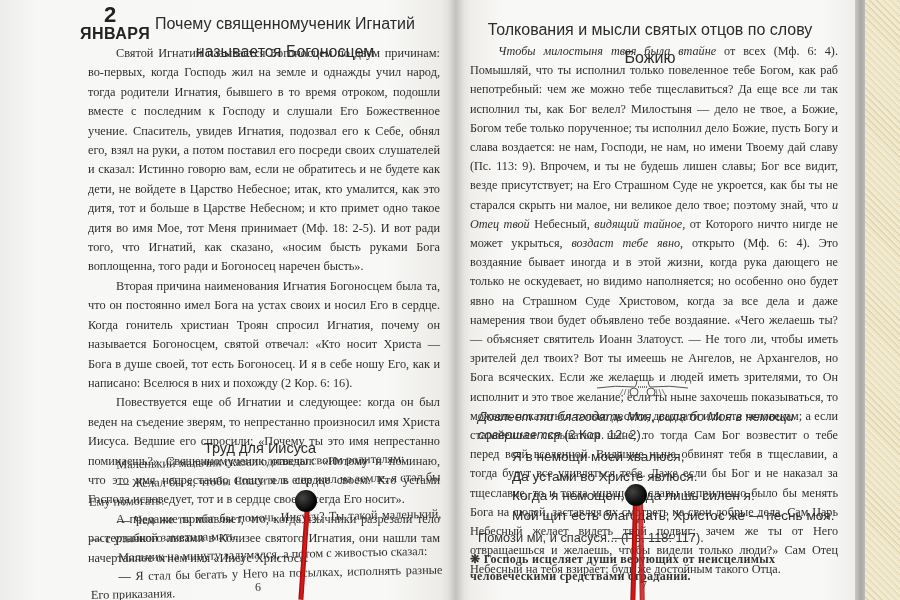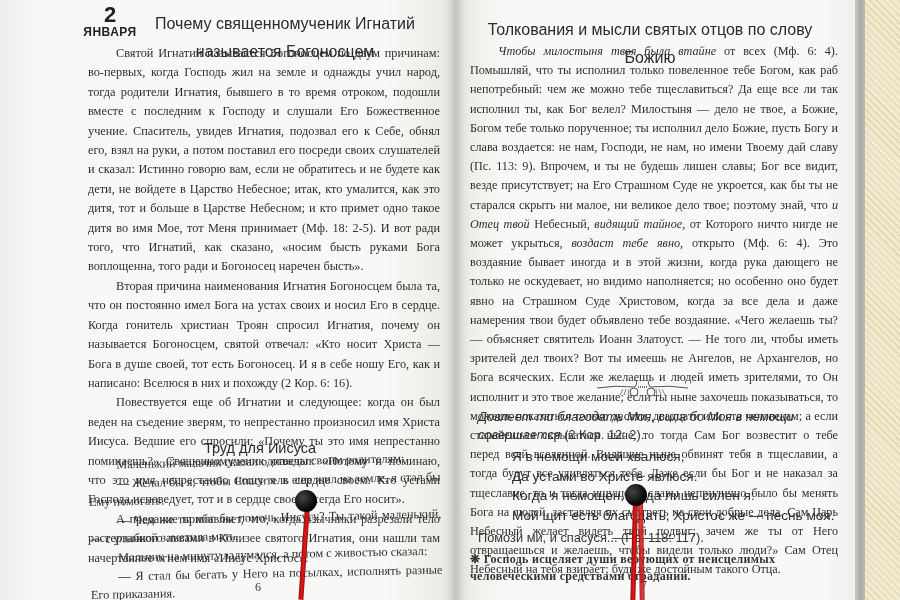--- a/index.html
+++ b/index.html
@@ -7,21 +7,21 @@
   .spread{position:absolute;left:0;top:0;width:900px;height:600px;}
   .page{position:absolute;top:0;height:600px;background:#f6f6f4;overflow:hidden;}
   .page.left{left:0;width:455px;background:linear-gradient(to right,#ececea 0%,#f7f7f5 8%,#f8f8f6 85%,#ecebe8 97%,#d9d8d4 100%);}
   .page.right{left:455px;width:400px;background:linear-gradient(to right,#d8d7d3 0%,#efeeeb 4%,#f8f8f6 12%,#f8f8f6 92%,#eeeeec 100%);}
   .page-edge{position:absolute;left:855px;top:0;width:10px;height:600px;background:linear-gradient(to right,#c9c8c4,#a9a8a5 60%,#bdbcb8);}
   .cover{position:absolute;left:865px;top:0;width:35px;height:600px;background:repeating-linear-gradient(45deg,#efe6c8 0 2px,#e2d6b0 2px 3px,#f3ecd4 3px 5px);}
   .gutter{position:absolute;left:448px;top:0;width:16px;height:600px;background:linear-gradient(to right,rgba(0,0,0,0),rgba(0,0,0,0.10) 50%,rgba(0,0,0,0));}
 
   .date{position:absolute;left:80px;top:4px;width:60px;text-align:center;font-family:"Liberation Sans",sans-serif;font-weight:bold;color:#222;}
   .date .day{font-size:22px;line-height:22px;display:block;}
-  .date .month{font-size:12px;letter-spacing:0.5px;display:block;margin-top:-1px;}
+  .date .month{font-size:16px;letter-spacing:0.5px;display:block;margin-top:-1px;}
   .title{position:absolute;font-family:"Liberation Sans",sans-serif;font-size:16px;text-align:center;color:#2b2b2b;line-height:28px;}
   .title.l{left:150px;top:10px;width:270px;}
   .title.r{left:470px;top:16px;width:360px;}
   .subtitle{position:absolute;left:90px;width:340px;text-align:center;font-family:"Liberation Sans",sans-serif;font-size:14.5px;top:440px;color:#2b2b2b;}
 
   .col{position:absolute;font-size:12.3px;line-height:19.4px;text-align:justify;color:#2f2f2f;}
   .col.l1{left:88px;top:44px;width:352px;}
   .col.l2{left:88px;top:456px;width:352px;line-height:18.6px;transform:rotate(-1.2deg);transform-origin:left top;}
   .col.r1{left:470px;top:42px;width:368px;font-size:12.2px;line-height:19.2px;}
   p{margin:0;text-indent:28px;}

